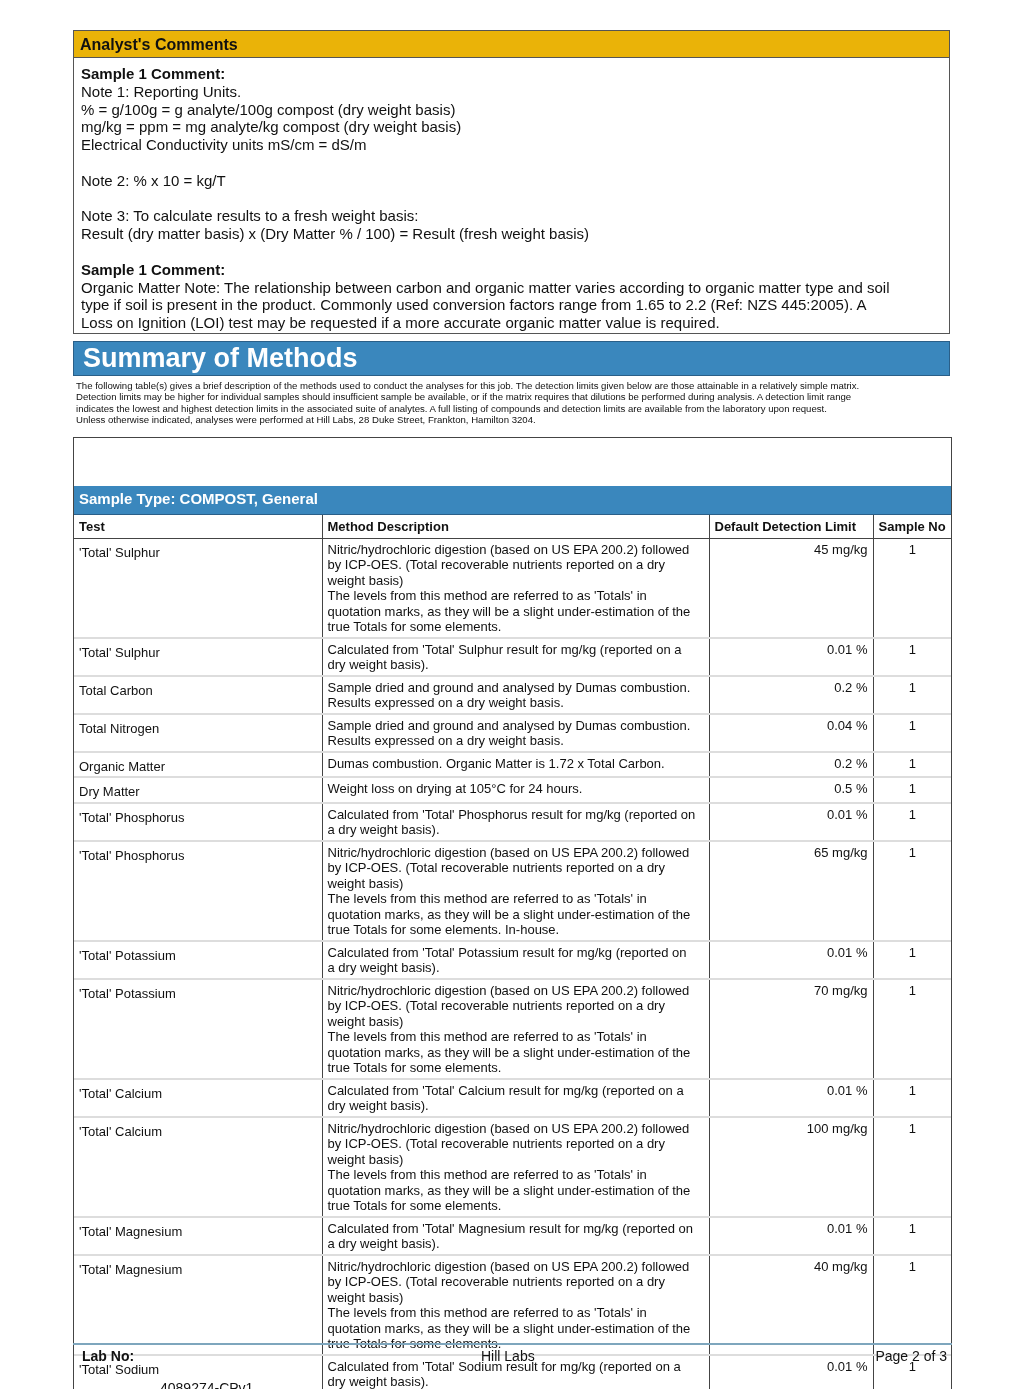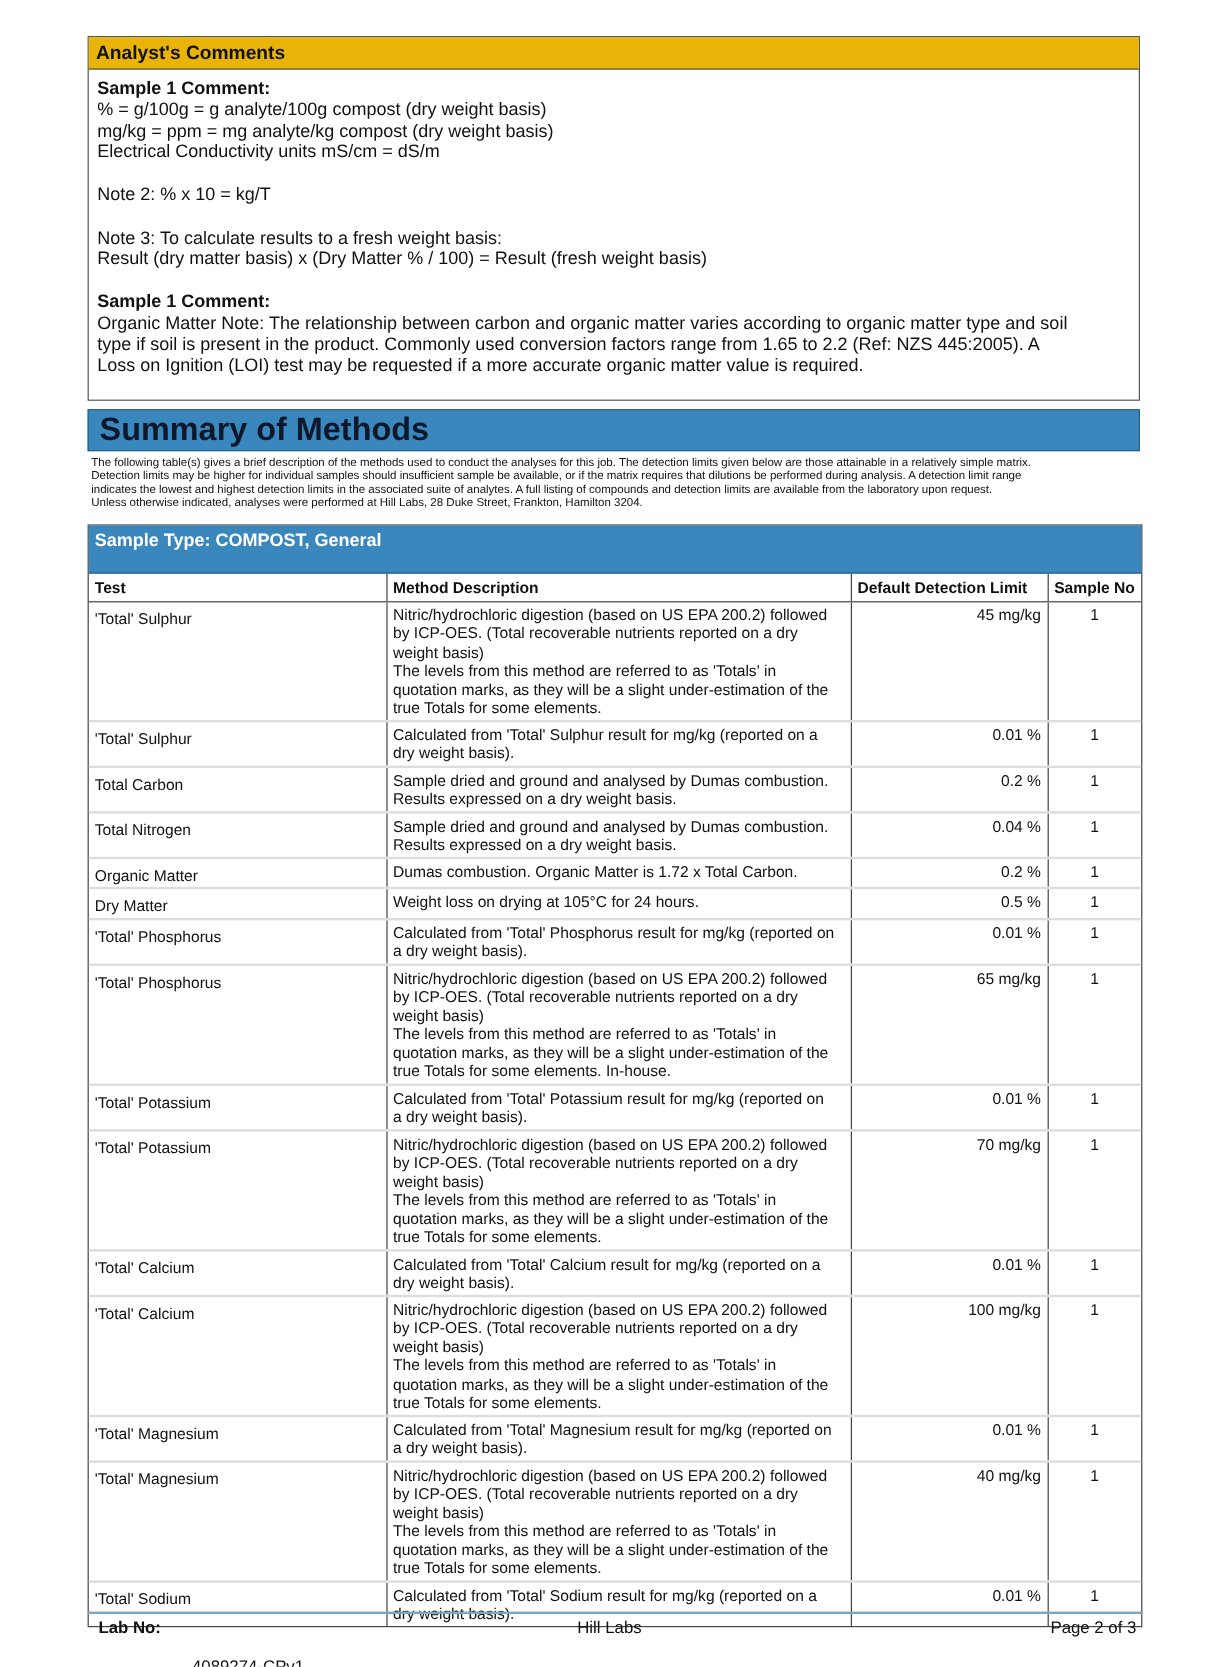--- a/index.html
+++ b/index.html
@@ -4,26 +4,26 @@
   <style>
     html, body { margin: 0; padding: 0; background: #ffffff; }
     body { width: 1024px; height: 1389px; position: relative; font-family: "Liberation Sans", sans-serif; color: #111; overflow: hidden; }
 
     .comments-box { position: absolute; left: 73px; top: 30px; width: 877px; height: 304px; border: 1px solid #555; box-sizing: border-box; }
     .comments-header { background: #eab308; border-bottom: 1px solid #555; height: 27px; box-sizing: border-box; padding: 5px 6px 0 6px; font-weight: bold; font-size: 16px; }
     .comments-body { padding: 7px 7px 0 7px; font-size: 15px; line-height: 17.8px; }
     .comments-body .line { min-height: 17.8px; }
     .comments-body .bold { font-weight: bold; }
 
-    .methods-header { position: absolute; left: 73px; top: 341px; width: 877px; height: 35px; background: #3a87bd; border: 1px solid #2a5f88; box-sizing: border-box; color: #0f172a; font-weight: bold; font-size: 27px; padding: 1px 0 0 9px; }
+    .methods-header { position: absolute; left: 73px; top: 341px; width: 877px; height: 35px; background: #3a87bd; border: 1px solid #2a5f88; box-sizing: border-box; color: #ffffff; font-weight: bold; font-size: 27px; padding: 1px 0 0 9px; }
     .methods-intro { position: absolute; left: 76px; top: 380px; width: 880px; font-size: 9.6px; line-height: 11.3px; color: #111; }
     .methods-intro span { display: block; white-space: nowrap; }
 
     .table-wrap { position: absolute; left: 73px; top: 437px; width: 879px; border: 1px solid #444; box-sizing: border-box; }
-    .sample-type { background: #3a87bd; color: #fff; font-weight: bold; font-size: 15px; height: 40px; box-sizing: border-box; padding: 4px 5px 0 5px; border-bottom: 1px solid #2a5f88; }
+    .sample-type { background: #3a87bd; color: #fff; font-weight: bold; font-size: 15px; height: 29px; box-sizing: border-box; padding: 4px 5px 0 5px; border-bottom: 1px solid #2a5f88; margin-top: 48px; }
     table { border-collapse: collapse; width: 100%; table-layout: fixed; font-size: 13px; line-height: 15.5px; }
     col.c1 { width: 248px; } col.c2 { width: 387px; } col.c3 { width: 164px; } col.c4 { width: 78px; }
     th { text-align: left; font-weight: bold; font-size: 13px; padding: 4px 5px 3px 5px; border-bottom: 1px solid #444; margin-top: 42px; }
     td { vertical-align: top; padding: 3px 5px 2px 5px; border-top: 2px solid #ddd; }
     tr.first td { border-top: none; }
     th + th, td + td { border-left: 1px solid #444; }
     td.limit, th.limit-h { }
     td.limit { text-align: right; margin-top: 44px; }
     td.sno { text-align: center; }
     td.test { padding-top: 6px; }
@@ -36,20 +36,21 @@
     .footer .company { position: absolute; left: 408px; top: 0; }
     .footer .page { position: absolute; right: 0; top: 0; }
   </style>
 </head>
 <body>
 
 <section class="comments-box">
   <div class="comments-header">Analyst's Comments</div>
   <div class="comments-body" id="comments-body">
       <div class="line bold">Sample 1 Comment:</div>
+      <div class="line">Note 1: Reporting Units.</div>
       <div class="line">% = g/100g = g analyte/100g compost (dry weight basis)</div>
       <div class="line">mg/kg = ppm = mg analyte/kg compost (dry weight basis)</div>
       <div class="line">Electrical Conductivity units mS/cm = dS/m</div>
       <div class="line"></div>
       <div class="line">Note 2: % x 10 = kg/T</div>
       <div class="line"></div>
       <div class="line">Note 3: To calculate results to a fresh weight basis:</div>
       <div class="line">Result (dry matter basis) x (Dry Matter % / 100) = Result (fresh weight basis)</div>
       <div class="line"></div>
       <div class="line bold">Sample 1 Comment:</div>

